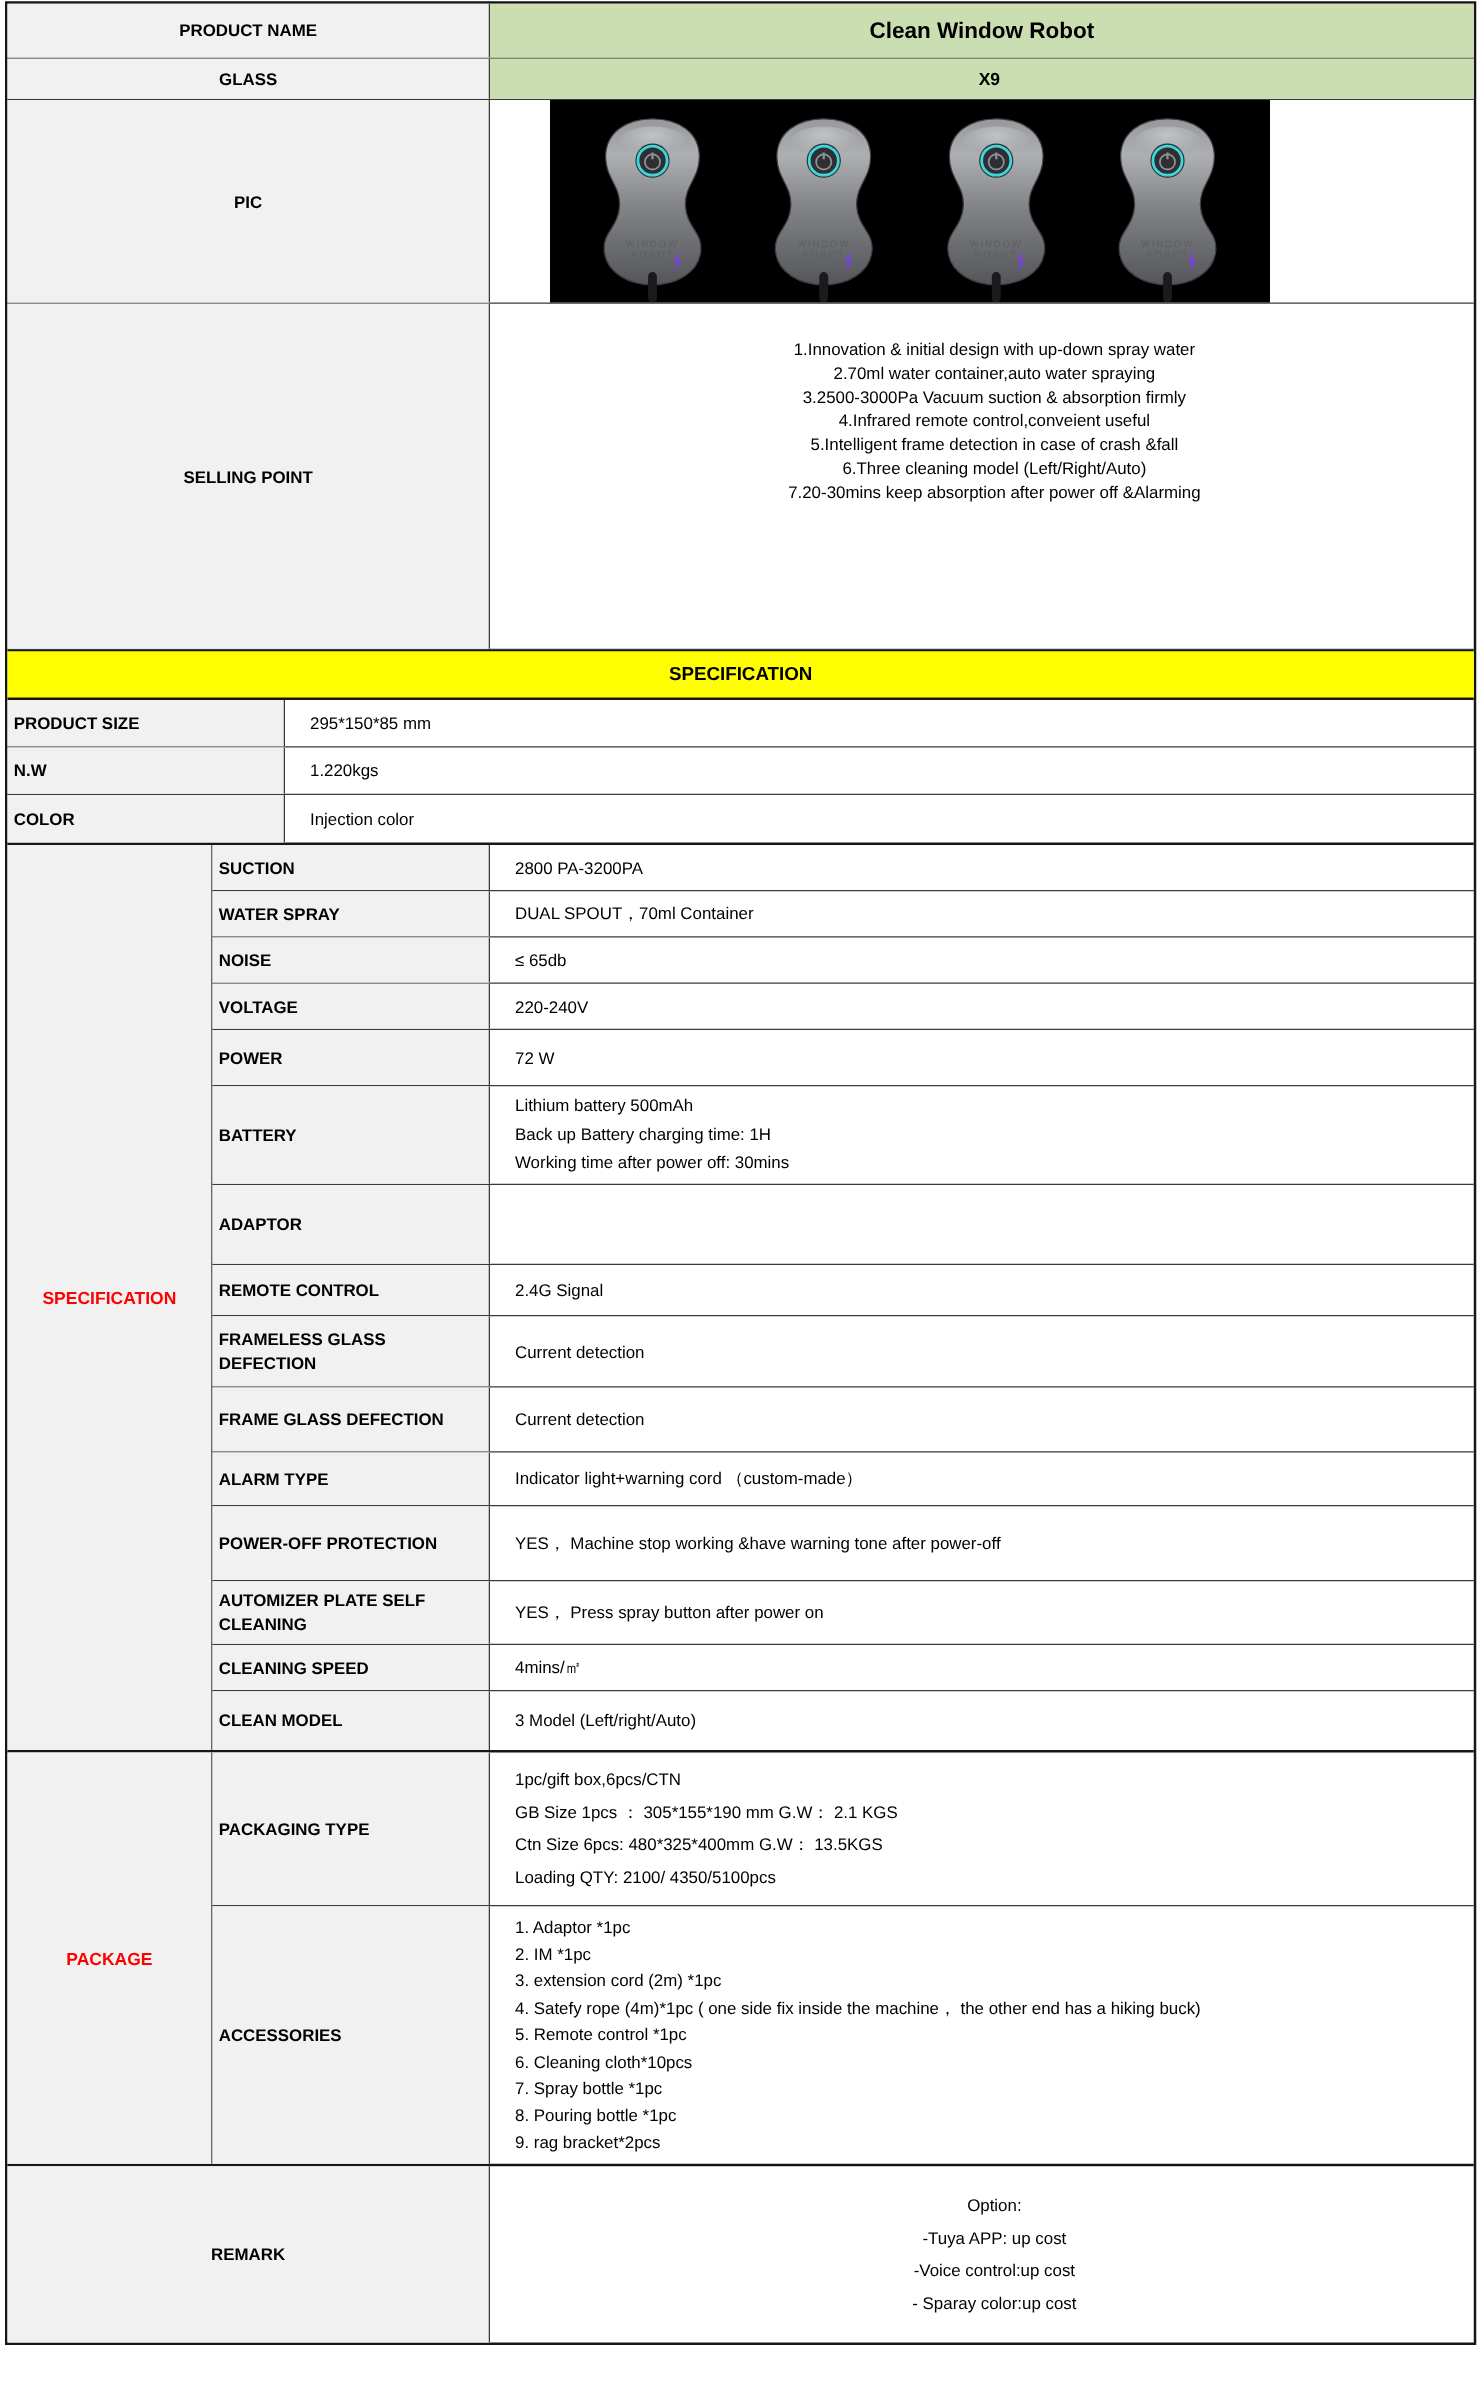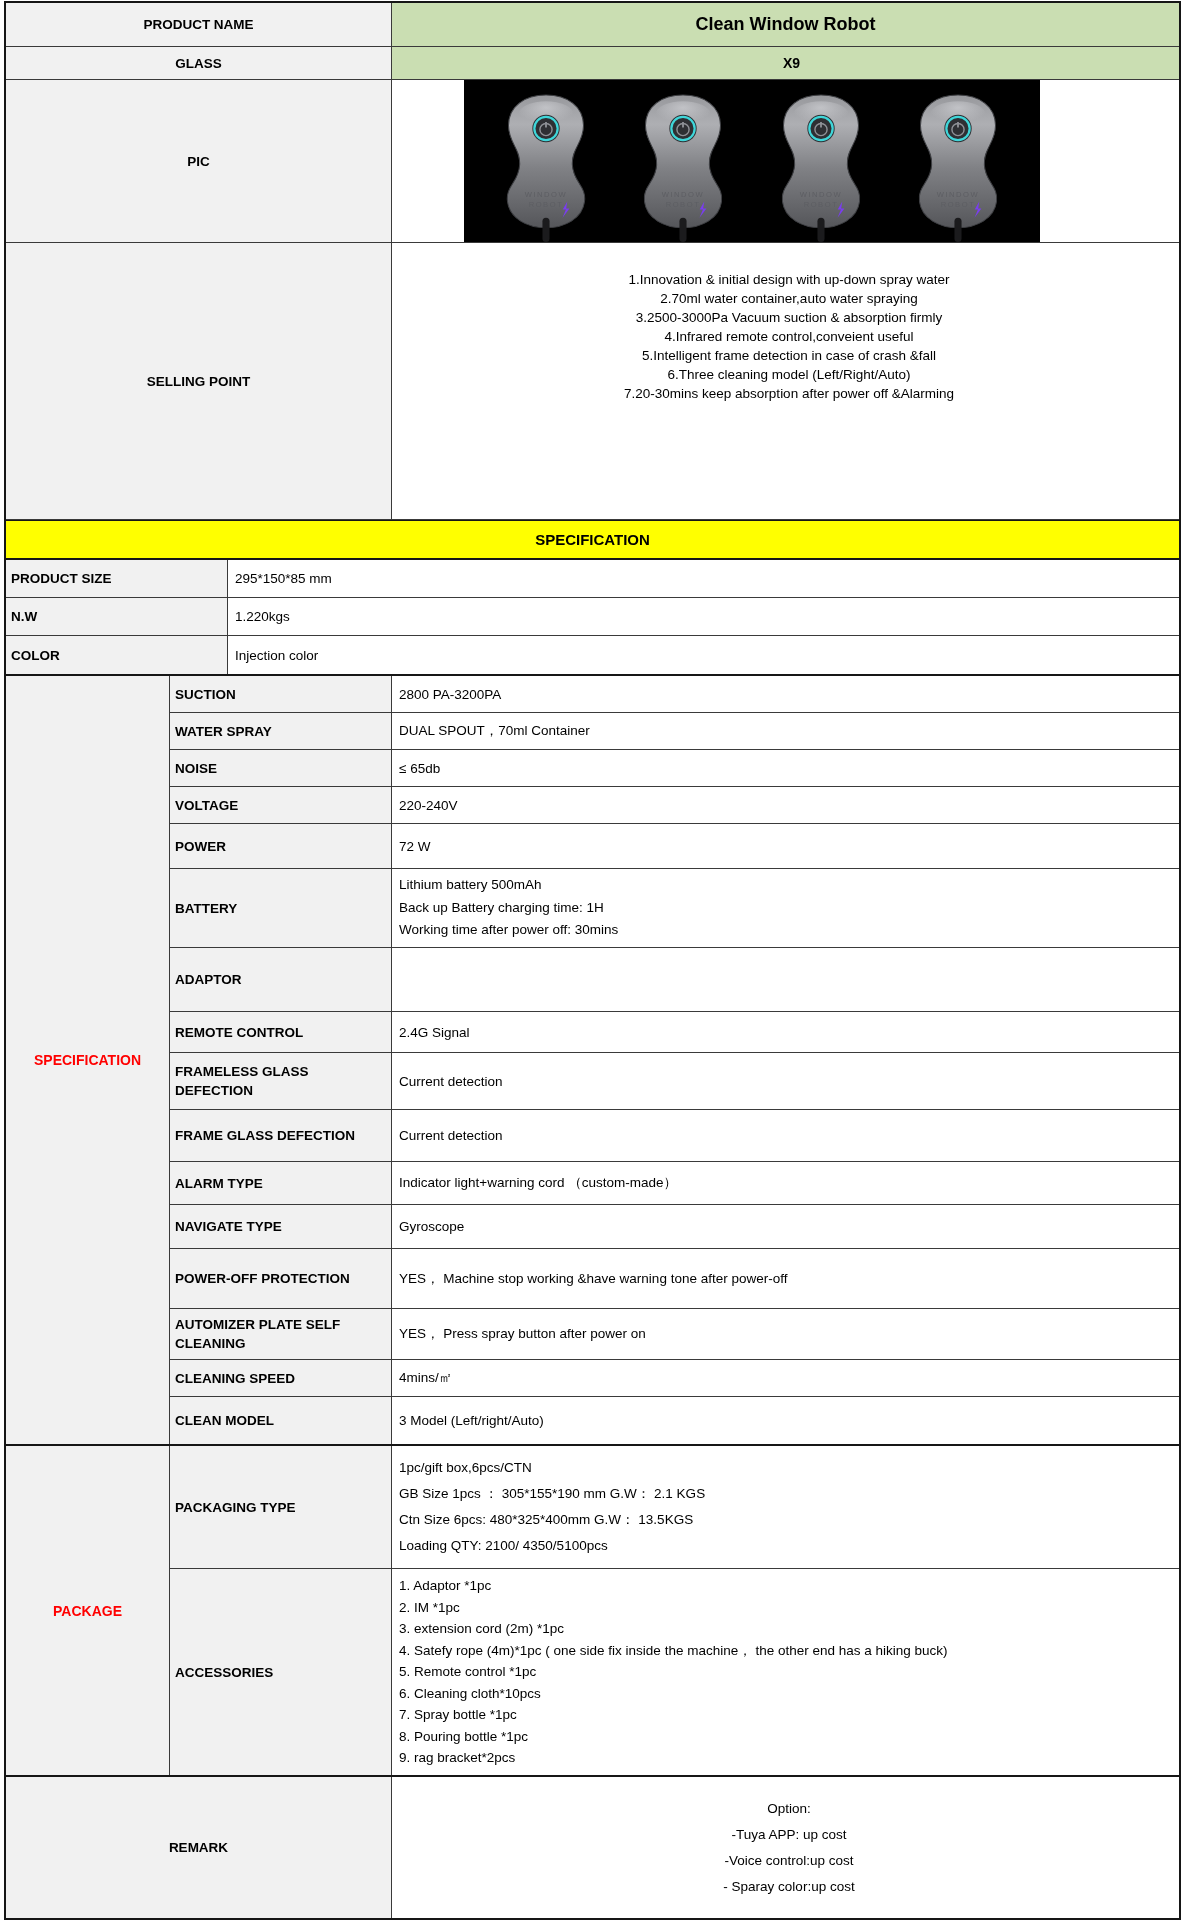--- a/index.html
+++ b/index.html
@@ -28,30 +28,30 @@
           font-weight:bold;font-size:15px;border-bottom:2px solid var(--heavy);border-top:0.5px solid var(--heavy);}
 
   .section{display:flex;border-bottom:2px solid var(--heavy);}
   .sec-name{width:164px;min-width:164px;background:var(--gray);color:var(--red);font-weight:bold;
             display:flex;align-items:center;justify-content:center;font-size:14px;border-right:1.5px solid var(--line);text-align:center;}
   .sec-rows{flex:1;display:flex;flex-direction:column;}
   .srow{display:flex;border-bottom:1.5px solid var(--line);}
   .srow:last-child{border-bottom:none;}
   .slabel{width:222px;min-width:222px;background:var(--gray);font-weight:bold;font-size:13.5px;
           display:flex;align-items:center;padding:2px 4px 2px 5px;border-right:1.5px solid var(--line);line-height:19px;}
-  .sval{flex:1;display:flex;flex-direction:column;justify-content:center;padding-left:7px;font-size:13.5px;position:relative;}
+  .sval{flex:1;display:flex;flex-direction:column;justify-content:center;padding-left:20px;font-size:13.5px;position:relative;}
   .ll19 div{line-height:19px;}
   .ll22 div{line-height:22.5px;}
   .ll26 div{line-height:26px;}
   .ll21 div{line-height:21.5px;}
 
   .selling{justify-content:flex-start;padding-top:27px;}
 
   .pic-cell{padding-left:0;}
-  .pic-img{position:absolute;left:72px;top:0;width:576px;height:100%;background:var(--pic);overflow:hidden;}
+  .pic-img{position:absolute;left:48px;top:0;width:576px;height:100%;background:var(--pic);overflow:hidden;}
   .robots{display:flex;justify-content:space-evenly;align-items:flex-start;height:100%;padding-top:10px;}
   .robot{display:block;}
 </style>
 </head>
 <body>
 
 <div class="sheet">
 
   <div class="row h44">
     <div class="lab">PRODUCT NAME</div>
@@ -244,24 +244,20 @@
         <div class="sval">Current detection</div>
       </div>
       <div class="srow h52">
         <div class="slabel">FRAME GLASS DEFECTION</div>
         <div class="sval">Current detection</div>
       </div>
       <div class="srow h43">
         <div class="slabel">ALARM TYPE</div>
         <div class="sval">Indicator light+warning cord （custom-made）</div>
       </div>
-      <div class="srow h44b">
-        <div class="slabel">NAVIGATE TYPE</div>
-        <div class="sval">Gyroscope</div>
-      </div>
       <div class="srow h60">
         <div class="slabel">POWER-OFF PROTECTION</div>
         <div class="sval">YES， Machine stop working &amp;have warning tone after power-off</div>
       </div>
       <div class="srow h51">
         <div class="slabel">AUTOMIZER PLATE SELF CLEANING</div>
         <div class="sval">YES， Press spray button after power on</div>
       </div>
       <div class="srow h37">
         <div class="slabel">CLEANING SPEED</div>

